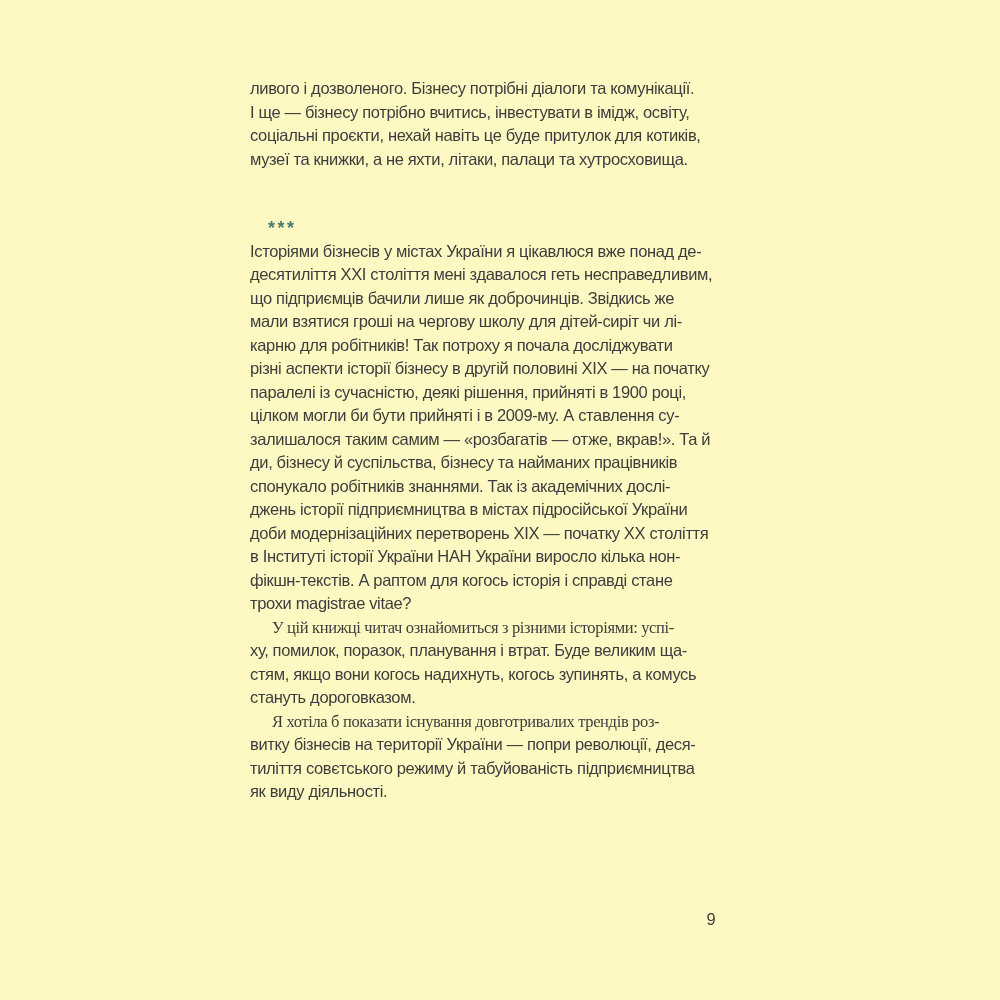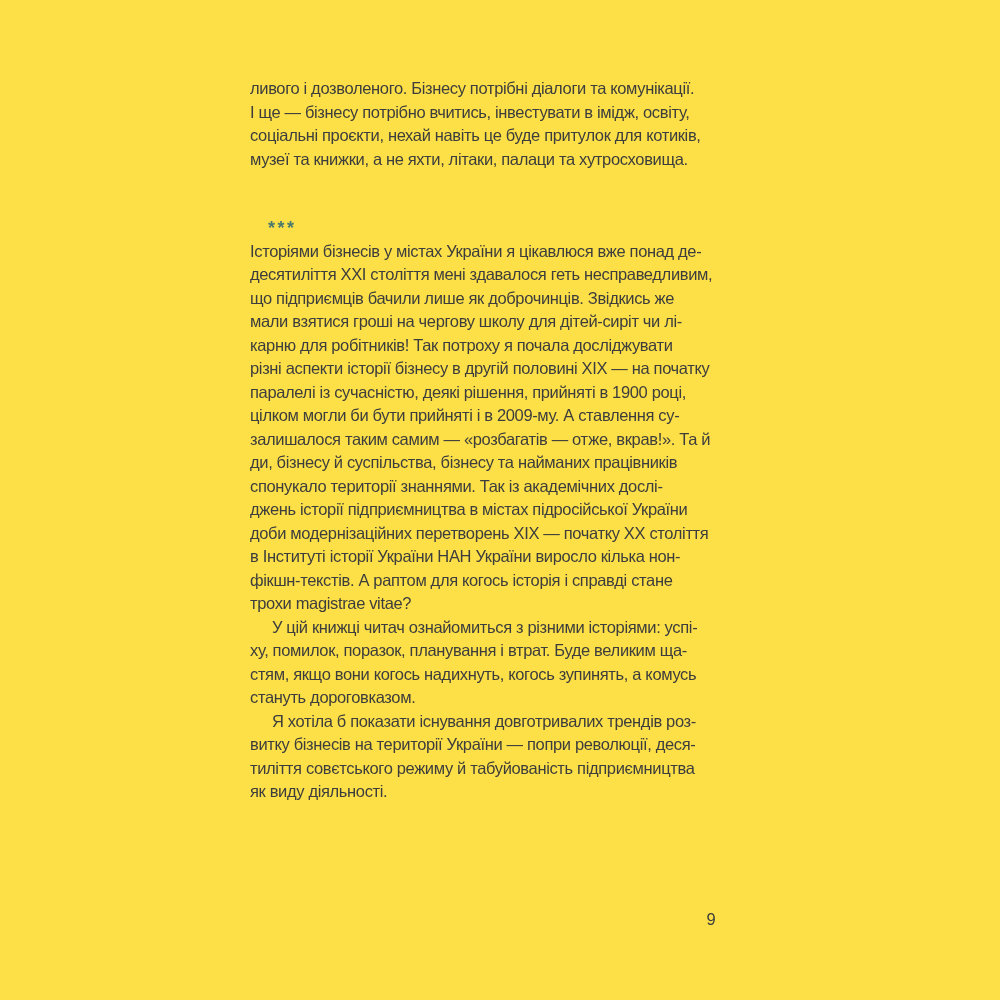--- a/index.html
+++ b/index.html
@@ -10,37 +10,38 @@
     width: 1000px;
     height: 1000px;
     background: #ffffff;
     font-family: "Liberation Sans", "DejaVu Sans", sans-serif;
     position: relative;
     overflow: hidden;
   }
   .page {
     position: absolute;
     inset: 0;
-    background: #fde047;
+    background: #fef9c3;
   }
   .text-block {
     position: absolute;
     left: 250px;
     top: 77px;
     width: 524px;
   }
   .line {
     font-size: 16.5px;
     line-height: 23.5px;
     letter-spacing: -0.35px;
     color: var(--text-color, #3d3d3d);
     white-space: nowrap;
   }
   .para.indent .line:first-child {
     text-indent: 22px;
+    font-family: Liberation Serif, serif;
   }
   .separator {
     font-size: 18px;
     line-height: 23.5px;
     font-weight: bold;
     letter-spacing: 2.5px;
     padding-left: 18px;
     margin-top: 42px;
     margin-bottom: 3px;
     position: relative;
@@ -74,21 +75,21 @@
         <div class="line">Історіями бізнесів у містах України я цікавлюся вже понад де-</div>
         <div class="line">десятиліття XXI століття мені здавалося геть несправедливим,</div>
         <div class="line">що підприємців бачили лише як доброчинців. Звідкись же</div>
         <div class="line">мали взятися гроші на чергову школу для дітей-сиріт чи лі-</div>
         <div class="line">карню для робітників! Так потроху я почала досліджувати</div>
         <div class="line">різні аспекти історії бізнесу в другій половині XIX — на початку</div>
         <div class="line">паралелі із сучасністю, деякі рішення, прийняті в 1900 році,</div>
         <div class="line">цілком могли би бути прийняті і в 2009-му. А ставлення су-</div>
         <div class="line">залишалося таким самим — «розбагатів — отже, вкрав!». Та й</div>
         <div class="line">ди, бізнесу й суспільства, бізнесу та найманих працівників</div>
-        <div class="line">спонукало території знаннями. Так із академічних дослі-</div>
+        <div class="line">спонукало робітників знаннями. Так із академічних дослі-</div>
         <div class="line">джень історії підприємництва в містах підросійської України</div>
         <div class="line">доби модернізаційних перетворень XIX — початку XX століття</div>
         <div class="line">в Інституті історії України НАН України виросло кілька нон-</div>
         <div class="line">фікшн-текстів. А раптом для когось історія і справді стане</div>
         <div class="line">трохи magistrae vitae?</div>
       </div>
       <div class="para indent">
         <div class="line">У цій книжці читач ознайомиться з різними історіями: успі-</div>
         <div class="line">ху, помилок, поразок, планування і втрат. Буде великим ща-</div>
         <div class="line">стям, якщо вони когось надихнуть, когось зупинять, а комусь</div>

